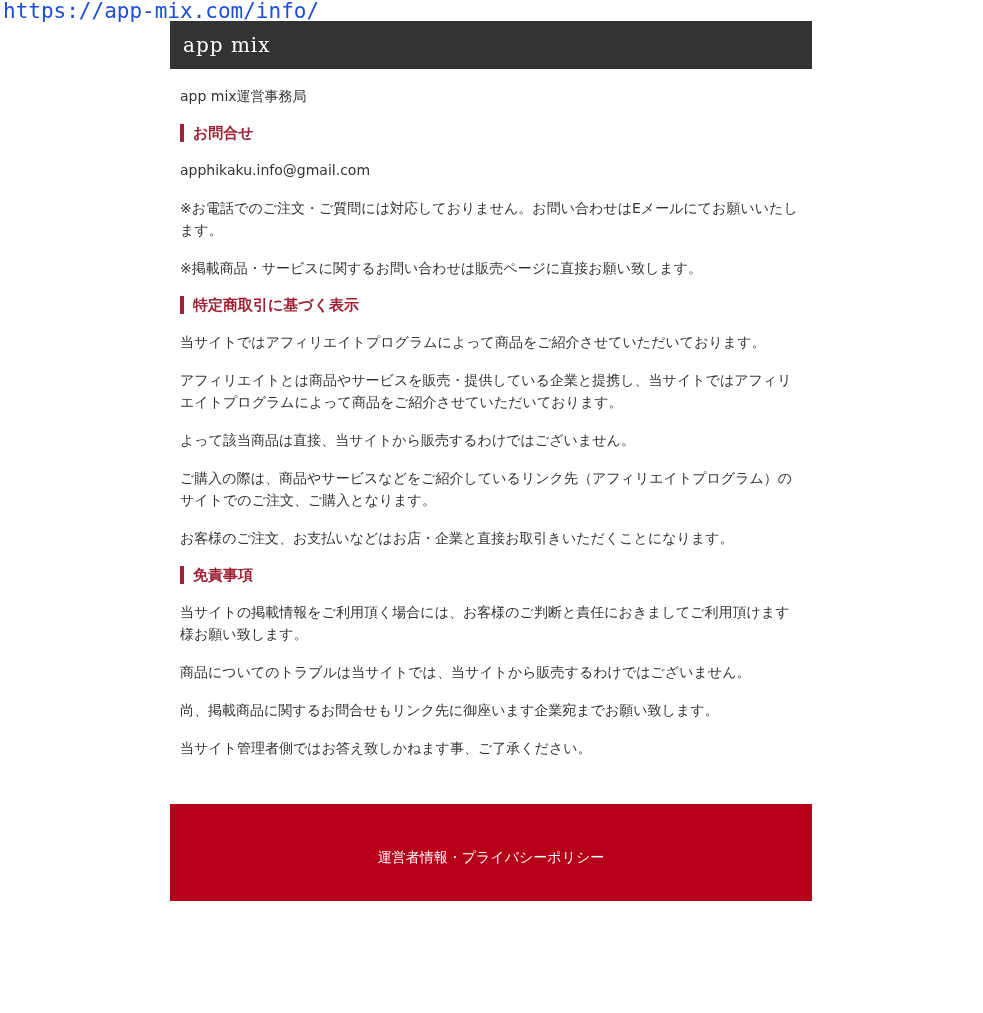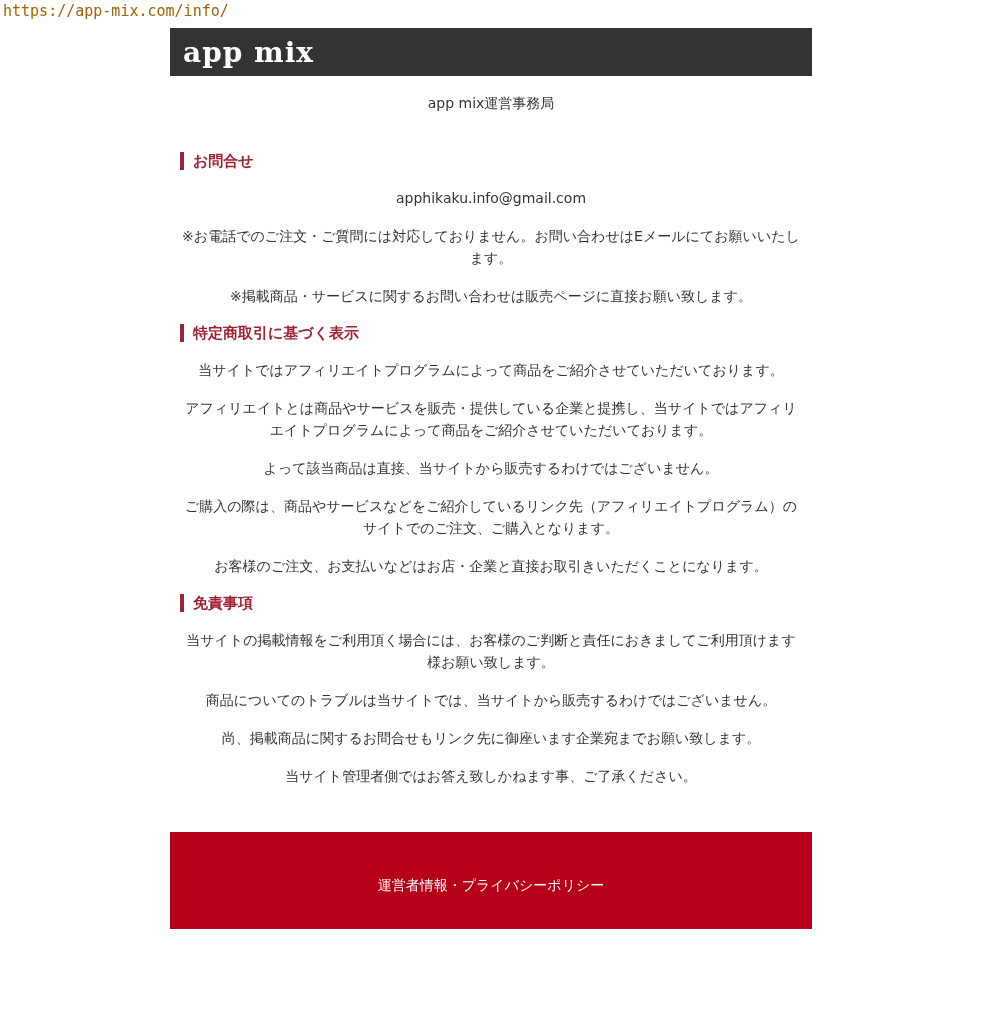--- a/index.html
+++ b/index.html
@@ -7,55 +7,55 @@
   body {
     width: 983px;
     min-height: 1013px;
     background: #ffffff;
     color: #333333;
     font-family: "DejaVu Sans", "Liberation Sans", sans-serif;
     overflow: hidden;
   }
   .url-label {
     font-family: "DejaVu Sans Mono", "Liberation Mono", monospace;
-    font-size: 15px;
-    color: #a16207;
+    font-size: 21px;
+    color: #1d4ed8;
     padding: 2px 0 0 3px;
-    height: 28px;
+    height: 21px;
     line-height: 19px;
     white-space: nowrap;
   }
   .page {
     width: 642px;
     margin-left: 170px;
   }
   .site-header {
     background: var(--header-dark, #333333);
     height: 48px;
     display: flex;
     align-items: center;
     padding-left: 13px;
   }
   .site-title {
     color: #ffffff;
     font-family: "DejaVu Serif", "Liberation Serif", serif;
-    font-weight: bold;
-    font-size: 28px;
+    font-weight: normal;
+    font-size: 20px;
     letter-spacing: 1px;
     cursor: pointer;
   }
   .content {
     padding: 0 10px;
     font-size: 14px;
     line-height: 22px;
   }
-  .content p { margin: 16px 0; text-align: center; }
+  .content p { margin: 16px 0; }
   .intro { margin: 23px 0 16px 0; }
   .section { }
-  .section.first { margin-top: 37px; }
+  .section.first { margin-top: 16px; }
   .section-heading {
     font-size: 15px;
     font-weight: bold;
     color: var(--accent-red, #9e2233);
     margin: 0 0 12px 0;
     line-height: 20px;
   }
   .accent-bar {
     display: inline-block;
     width: 4px;

